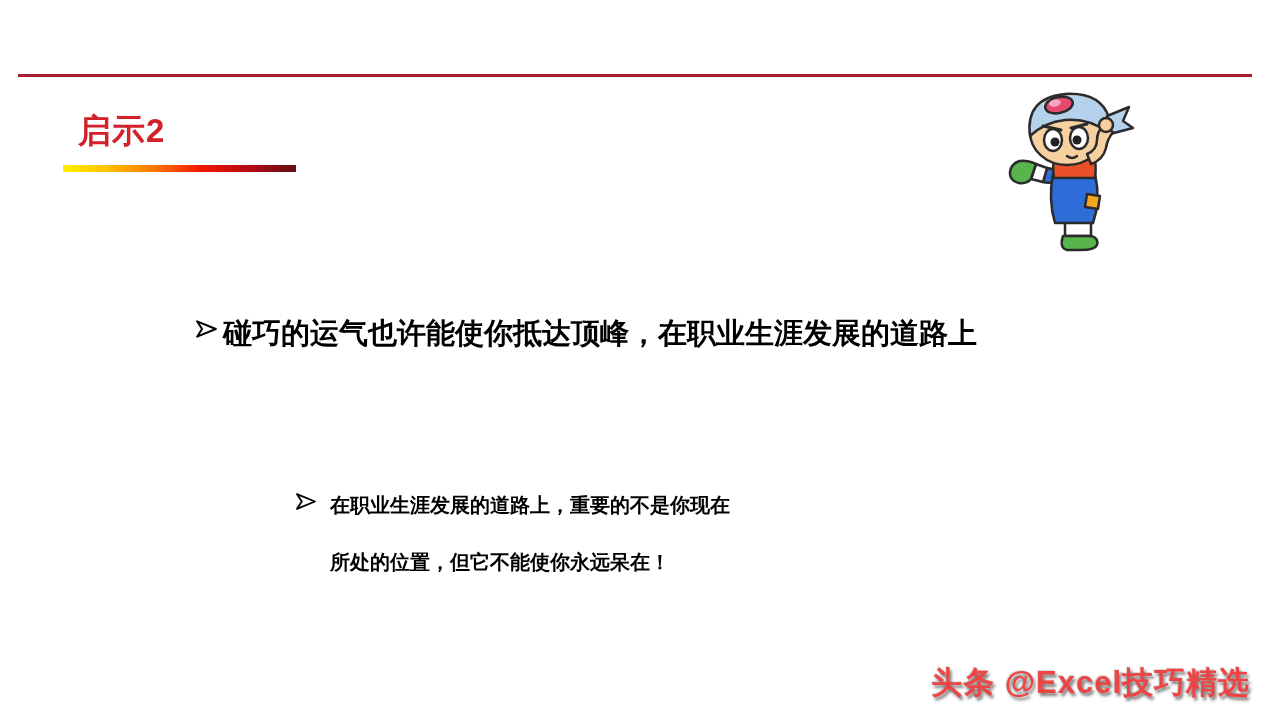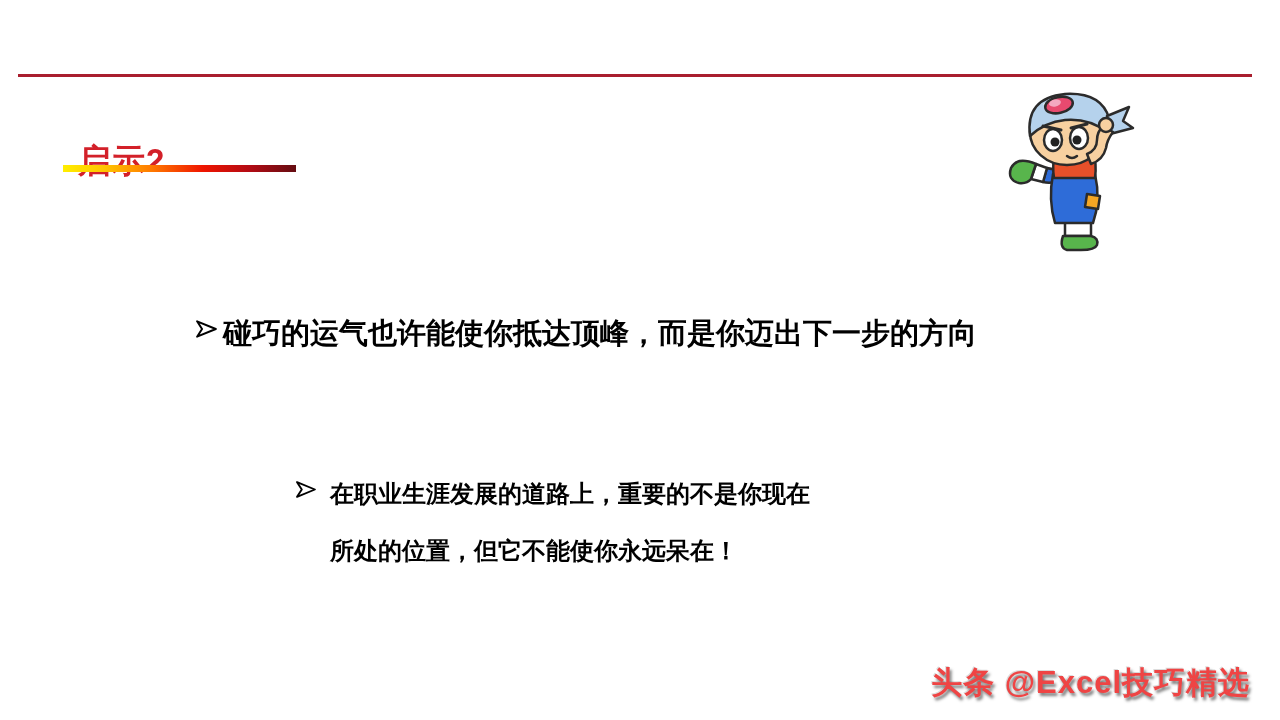--- a/index.html
+++ b/index.html
@@ -20,21 +20,20 @@
     width: 1234px; height: 3px;
     background: #a91e2e;
   }
   .title {
     position: absolute;
     left: 78px; top: 109px;
     font-size: 33px;
     font-weight: bold;
     color: #d32029;
     letter-spacing: 1px;
-    margin-top: 30px;
   }
   .title-underline {
     position: absolute;
     left: 63px; top: 165px;
     width: 233px; height: 7px;
     background: linear-gradient(to right,
       #ffee00 0%, #ffc400 18%, #ff7a00 38%,
       #ef1500 60%, #b30b14 80%, #640d12 100%);
   }
   .illustration {
@@ -49,22 +48,22 @@
     color: #000000;
     font-weight: bold;
   }
   .bullet .marker { flex: none; }
   .bullet-1 {
     left: 196px; top: 302px; width: 880px;
     font-size: 29px; line-height: 62px;
   }
   .bullet-1 .marker { margin-top: 16px; margin-right: 5px; }
   .bullet-2 {
-    left: 296px; top: 465px; width: 710px;
-    font-size: 24px; line-height: 57px;
+    left: 296px; top: 477px; width: 710px;
+    font-size: 20px; line-height: 57px;
   }
   .bullet-2 .marker { margin-top: 14px; margin-right: 13px; }
   .watermark {
     position: absolute;
     right: 30px; bottom: 16px;
     font-size: 31px;
     font-weight: bold;
     letter-spacing: 1px;
     color: #ef4444;
     text-shadow: 2px 3px 3px rgba(40,40,40,0.60),
@@ -115,21 +114,21 @@
       <path d="M84 66 Q94 62 94 52 Q94 44 100 38 L110 44 Q104 52 103 60 Q100 72 88 76 Z" fill="#f7d0a0"></path>
       <circle cx="103" cy="37" r="7" fill="#f7d0a0"></circle>
     </g>
   </svg>
 
   <div class="bullet bullet-1">
     <svg class="marker" width="22" height="22" viewBox="0 0 20 20" aria-hidden="true">
       <polygon points="1,3 18,10 1,17 5.5,10" fill="#ffffff" stroke="#000000" stroke-width="1.8" stroke-linejoin="round"></polygon>
     </svg>
     <div class="lines">
-      <div>碰巧的运气也许能使你抵达顶峰，而是你迈出下一步的方向</div>
+      <div>碰巧的运气也许能使你抵达顶峰，在职业生涯发展的道路上</div>
     </div>
   </div>
 
   <div class="bullet bullet-2">
     <svg class="marker" width="21" height="21" viewBox="0 0 20 20" aria-hidden="true">
       <polygon points="1,3 18,10 1,17 5.5,10" fill="#ffffff" stroke="#000000" stroke-width="1.8" stroke-linejoin="round"></polygon>
     </svg>
     <div class="lines">
       <div>在职业生涯发展的道路上，重要的不是你现在</div>
       <div>所处的位置，但它不能使你永远呆在！</div>

